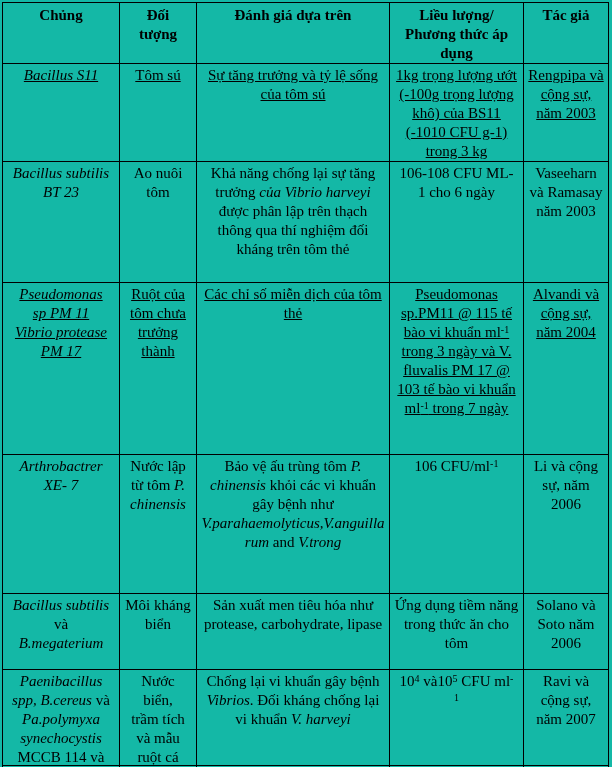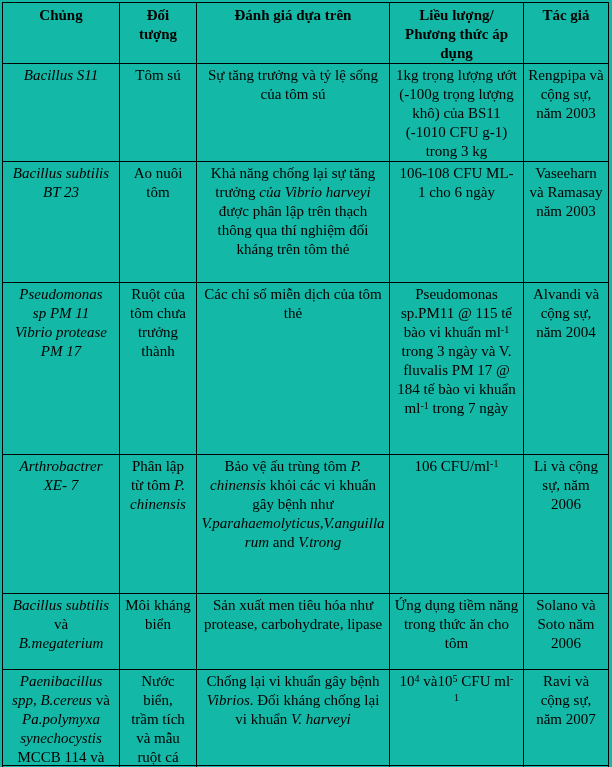--- a/index.html
+++ b/index.html
@@ -78,44 +78,44 @@
           <th>Đối
 tượng</th>
           <th>Đánh giá dựa trên</th>
           <th>Liều lượng/
 Phương thức áp
 dụng</th>
           <th>Tác giả</th>
         </tr>
       </thead>
       <tbody>
-        <tr style="height: 95px;">
+        <tr style="height: 95px; text-decoration: underline;">
           <td><span class="it">Bacillus S11</span></td>
           <td><span>Tôm sú</span></td>
           <td><span>Sự tăng trưởng và tỷ lệ sống của tôm sú</span></td>
           <td><span>1kg trọng lượng ướt (-100g trọng lượng khô) của BS11 (-1010 CFU g-1) trong 3 kg</span></td>
           <td><span>Rengpipa và cộng sự, năm 2003</span></td>
         </tr>
         <tr style="height: 121px;">
           <td><span class="it">Bacillus subtilis</span><br><span class="it">BT 23</span></td>
           <td><span>Ao nuôi tôm</span></td>
           <td><span>Khả năng chống lại sự tăng trưởng </span><span class="it">của Vibrio harveyi</span><span> được phân lập trên thạch thông qua thí nghiệm đối kháng trên tôm thẻ</span></td>
           <td><span>106-108 CFU ML-</span><br><span>1 cho 6 ngày</span></td>
           <td><span>Vaseeharn và Ramasay năm 2003</span></td>
         </tr>
-        <tr style="height: 172px;">
+        <tr style="height: 172px; text-decoration: underline;">
           <td><span class="it">Pseudomonas</span><br><span class="it">sp PM 11</span><br><span class="it">Vibrio protease</span><br><span class="it">PM 17</span></td>
           <td><span>Ruột của tôm chưa trưởng thành</span></td>
           <td><span>Các chỉ số miễn dịch của tôm thẻ</span></td>
-          <td><span>Pseudomonas sp.PM11 @ 115 tế bào vi khuẩn ml</span><sup>-1</sup><span> trong 3 ngày và V. fluvalis PM 17 @ 184 tế bào vi khuẩn ml</span><sup>-1</sup><span> trong 7 ngày</span></td>
+          <td><span>Pseudomonas sp.PM11 @ 115 tế bào vi khuẩn ml</span><sup>-1</sup><span> trong 3 ngày và V. fluvalis PM 17 @ 103 tế bào vi khuẩn ml</span><sup>-1</sup><span> trong 7 ngày</span></td>
           <td><span>Alvandi và cộng sự, năm 2004</span></td>
         </tr>
         <tr style="height: 139px; padding-left: 16px;">
           <td><span class="it">Arthrobactrer</span><br><span class="it">XE- 7</span></td>
-          <td><span>Phân lập từ tôm </span><span class="it">P. chinensis</span></td>
+          <td><span>Nước lập từ tôm </span><span class="it">P. chinensis</span></td>
           <td><span>Bảo vệ ấu trùng tôm </span><span class="it">P. chinensis</span><span> khỏi các vi khuẩn gây bệnh như </span><span class="it">V.parahaemolyticus,V.anguillarum</span><span> and </span><span class="it">V.trong</span></td>
           <td><span>106 CFU/ml</span><sup>-1</sup></td>
           <td><span>Li và cộng sự, năm 2006</span></td>
         </tr>
         <tr style="height: 76px;">
           <td><span class="it">Bacillus subtilis</span><br><span>và</span><br><span class="it">B.megaterium</span></td>
           <td><span>Môi kháng biển</span></td>
           <td><span>Sản xuất men tiêu hóa như protease, carbohydrate, lipase</span></td>
           <td><span>Ứng dụng tiềm năng trong thức ăn cho tôm</span></td>
           <td><span>Solano và Soto năm 2006</span></td>

